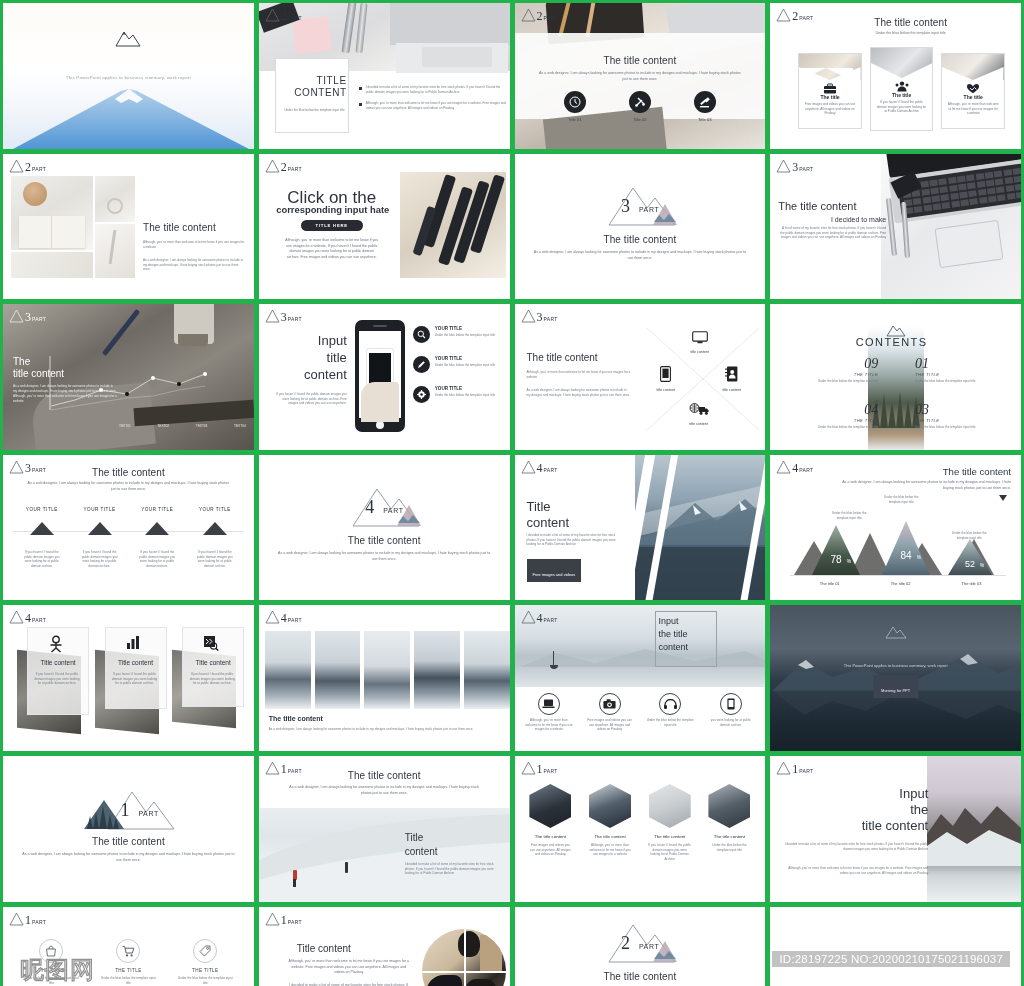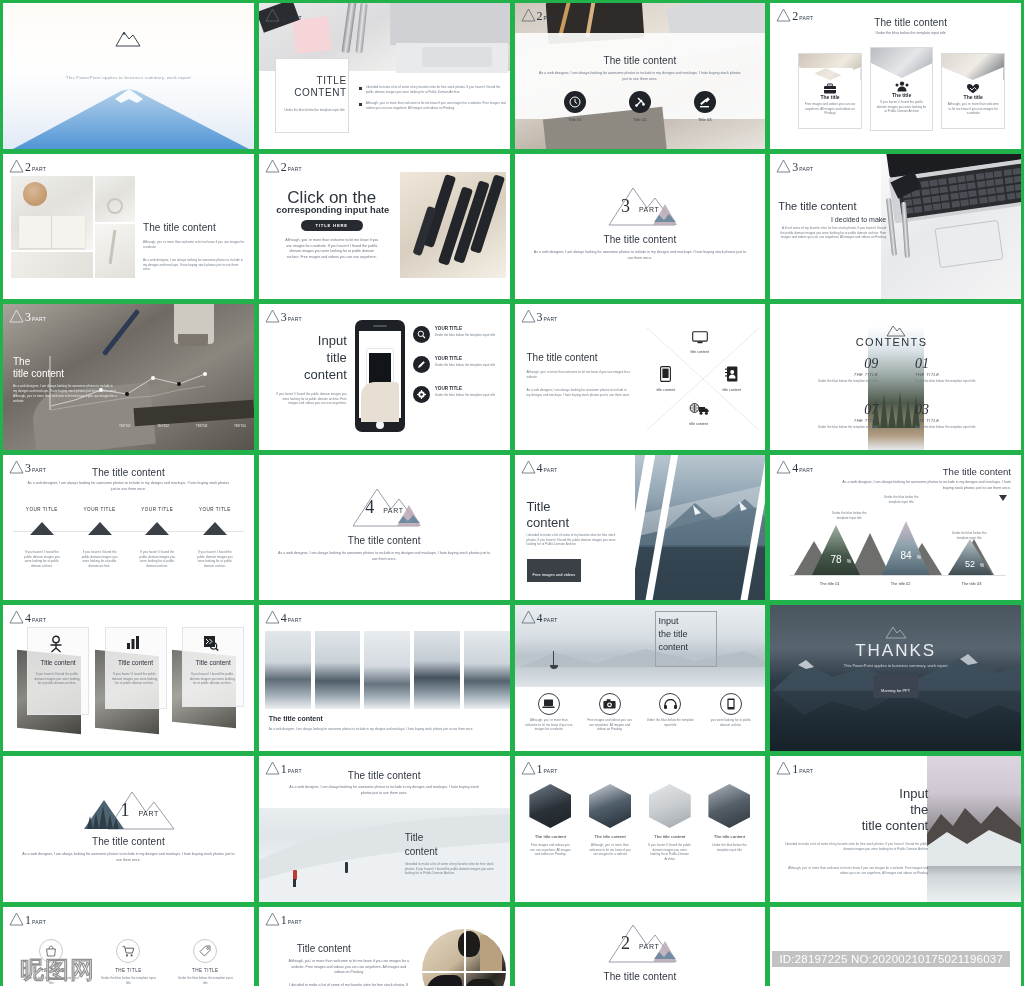--- a/index.html
+++ b/index.html
@@ -569,21 +569,21 @@
       <div style="font-size:14px;color:#2b3138;font-style:italic;font-family:'Liberation Serif',serif">09</div>
       <div style="font-size:4.2px;color:#4a525c;font-style:italic;letter-spacing:.4px">THE TITLE</div>
       <div class="tiny" style="margin-top:2px">Under the blue below the template input title</div>
     </div>
     <div style="position:absolute;right:6px;top:52px;width:100px;text-align:left">
       <div style="font-size:14px;color:#2b3138;font-style:italic;font-family:'Liberation Serif',serif">01</div>
       <div style="font-size:4.2px;color:#4a525c;font-style:italic;letter-spacing:.4px">THE TITLE</div>
       <div class="tiny" style="margin-top:2px">Under the blue below the template input title</div>
     </div>
     <div style="position:absolute;left:8px;top:98px;width:100px;text-align:right">
-      <div style="font-size:14px;color:#2b3138;font-style:italic;font-family:'Liberation Serif',serif">07</div>
+      <div style="font-size:14px;color:#2b3138;font-style:italic;font-family:'Liberation Serif',serif">04</div>
       <div style="font-size:4.2px;color:#4a525c;font-style:italic;letter-spacing:.4px">THE TITLE</div>
       <div class="tiny" style="margin-top:2px">Under the blue below the template input title</div>
     </div>
     <div style="position:absolute;right:6px;top:98px;width:100px;text-align:left">
       <div style="font-size:14px;color:#2b3138;font-style:italic;font-family:'Liberation Serif',serif">03</div>
       <div style="font-size:4.2px;color:#4a525c;font-style:italic;letter-spacing:.4px">THE TITLE</div>
       <div class="tiny" style="margin-top:2px">Under the blue below the template input title</div>
     </div>
   </div>
 
@@ -876,21 +876,20 @@
       <div style="position:absolute;left:0;right:0;top:86px;bottom:0;background:linear-gradient(180deg,#2b3742 0%,#1e2a34 50%,#172129 100%)"></div>
       <svg style="position:absolute;left:0;top:84px" width="256" height="30" viewBox="0 0 256 30" preserveAspectRatio="none">
           <path d="M0 0 L34 26 L62 12 L96 22 L130 4 L160 16 L196 30 L228 16 L256 26 L256 0 Z" fill="#35444f" opacity=".45"></path>
         </svg>
     </div>
     <div class="mtnicon" style="position:absolute;left:50%;top:20px;transform:translateX(-50%)">
       <svg width="22" height="14" viewBox="0 0 22 14">
           <path d="M1 13 L8 2 L12 8 L15 5 L21 13 Z" fill="none" stroke="#c6cfd6" stroke-width=".8" opacity=".8"></path>
         </svg>
     </div>
-    <div style="position:absolute;left:0;right:0;top:36px;text-align:center;font-size:17px;color:#e9edf0;letter-spacing:2px">THANKS</div>
     <div style="position:absolute;left:0;right:0;top:58px;text-align:center;font-size:4px;color:#cdd5db">This PowerPoint applies to business summary, work report</div>
     <div style="position:absolute;left:50%;top:70px;transform:translateX(-50%);background:#3b4450;padding:2.5px 8px">
       <span style="font-size:4px;color:#eef1f3">Morning for PPT</span>
     </div>
   </div>
 
   <div class="slide">
     <div style="position:absolute;left:50%;top:32px;transform:translateX(-50%);width:100px;height:42px">
       <svg width="100" height="42" viewBox="0 0 100 42">
         <path d="M30 41 L54 4 L68 24 L76 14 L96 41 Z" fill="none" stroke="#8b939d" stroke-width=".9"></path>

